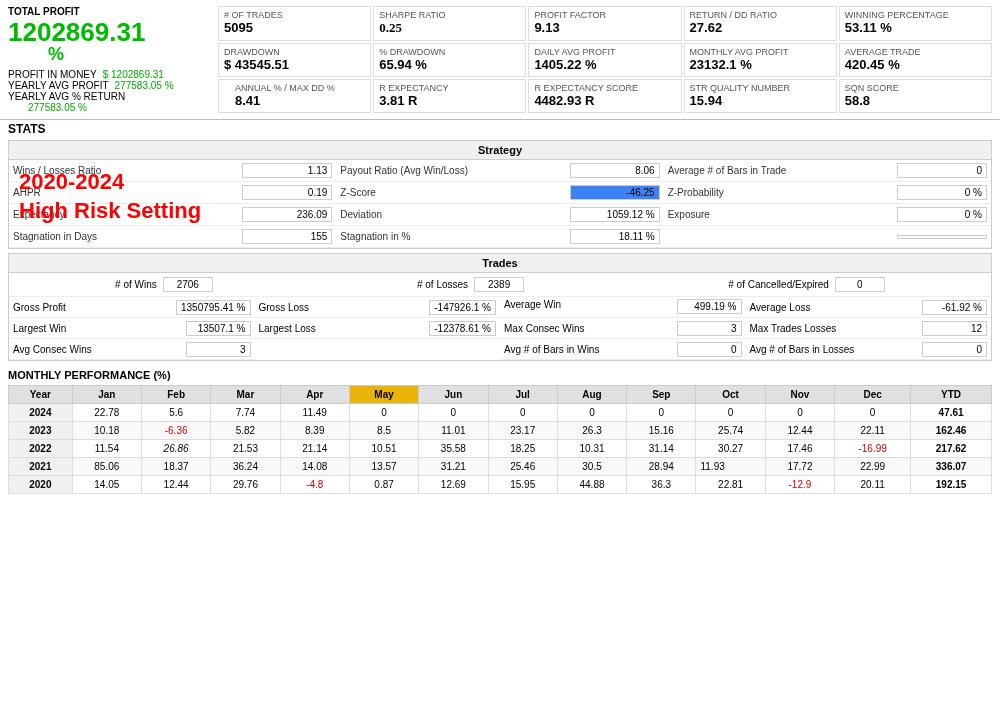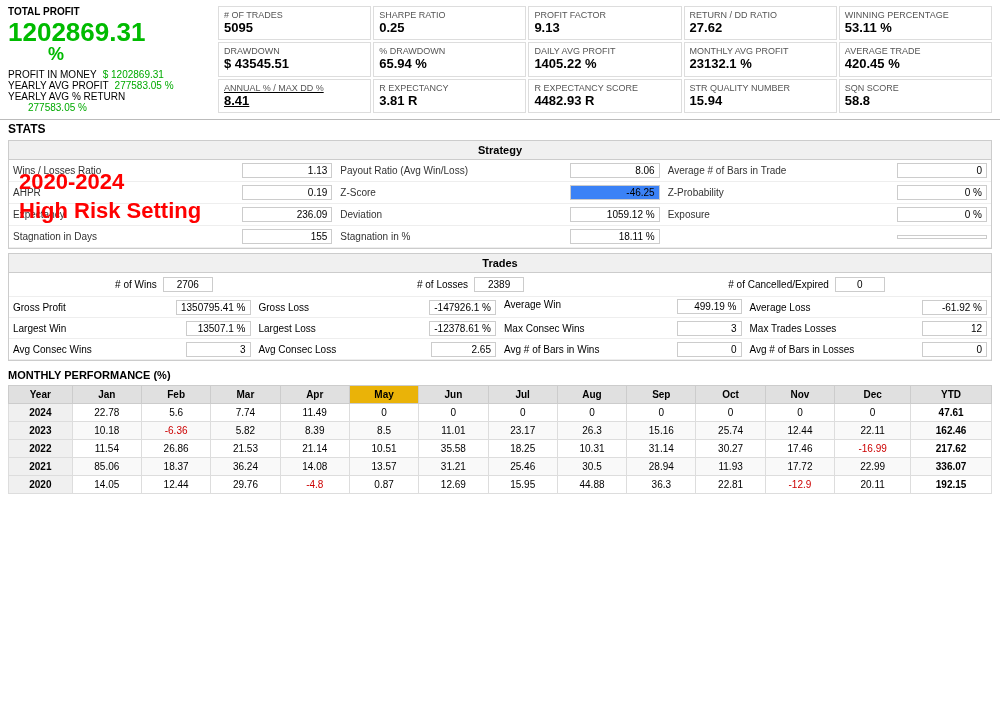--- a/index.html
+++ b/index.html
@@ -32,21 +32,21 @@
       <div style="font-size:10px; color:#00aa00; margin-left:20px;">277583.05 %</div>
     </div>
 
     <div style="flex:1; display:grid; grid-template-columns: repeat(5,1fr); grid-template-rows: repeat(3,auto); gap:2px;">
     <div style="border: 1px solid rgb(221, 221, 221); padding: 3px 5px;">
           <div style="font-size: 9px; color: rgb(85, 85, 85);"># OF TRADES</div>
           <div style="font-size: 13px; font-weight: bold;">5095</div>
         </div>
         <div style="border: 1px solid rgb(221, 221, 221); padding: 3px 5px;">
           <div style="font-size: 9px; color: rgb(85, 85, 85);">SHARPE RATIO</div>
-          <div style="font-size: 13px; font-weight: bold;">0.25</div>
+          <div style="font-size: 13px; font-weight: bold; font-family: Liberation Serif, serif;">0.25</div>
         </div>
         <div style="border: 1px solid rgb(221, 221, 221); padding: 3px 5px;">
           <div style="font-size: 9px; color: rgb(85, 85, 85);">PROFIT FACTOR</div>
           <div style="font-size: 13px; font-weight: bold;">9.13</div>
         </div>
         <div style="border: 1px solid rgb(221, 221, 221); padding: 3px 5px;">
           <div style="font-size: 9px; color: rgb(85, 85, 85);">RETURN / DD RATIO</div>
           <div style="font-size: 13px; font-weight: bold;">27.62</div>
         </div>
         <div style="border: 1px solid rgb(221, 221, 221); padding: 3px 5px;">
@@ -66,21 +66,21 @@
           <div style="font-size: 13px; font-weight: bold;">1405.22 %</div>
         </div>
         <div style="border: 1px solid rgb(221, 221, 221); padding: 3px 5px;">
           <div style="font-size: 9px; color: rgb(85, 85, 85);">MONTHLY AVG PROFIT</div>
           <div style="font-size: 13px; font-weight: bold;">23132.1 %</div>
         </div>
         <div style="border: 1px solid rgb(221, 221, 221); padding: 3px 5px;">
           <div style="font-size: 9px; color: rgb(85, 85, 85);">AVERAGE TRADE</div>
           <div style="font-size: 13px; font-weight: bold;">420.45 %</div>
         </div>
-        <div style="border: 1px solid rgb(221, 221, 221); padding: 3px 5px; text-decoration: underline;">
+        <div style="border: 1px solid rgb(221, 221, 221); padding: 3px 16px;">
           <div style="font-size: 9px; color: rgb(85, 85, 85);">ANNUAL % / MAX DD %</div>
           <div style="font-size: 13px; font-weight: bold;">8.41</div>
         </div>
         <div style="border: 1px solid rgb(221, 221, 221); padding: 3px 5px;">
           <div style="font-size: 9px; color: rgb(85, 85, 85);">R EXPECTANCY</div>
           <div style="font-size: 13px; font-weight: bold;">3.81 R</div>
         </div>
         <div style="border: 1px solid rgb(221, 221, 221); padding: 3px 5px;">
           <div style="font-size: 9px; color: rgb(85, 85, 85);">R EXPECTANCY SCORE</div>
           <div style="font-size: 13px; font-weight: bold;">4482.93 R</div>
@@ -197,24 +197,20 @@
           </div>
         </div>
         <div>
           <div style="display: flex; align-items: center; border-bottom: 1px solid rgb(238, 238, 238); padding: 2px 4px; min-height: 21px;">
             <span style="flex: 1 1 0%; font-size: 10px;">Gross Loss</span>
             <span style="font-size: 10px; border: 1px solid rgb(204, 204, 204); padding: 1px 4px; min-width: 65px; text-align: right; background: rgb(255, 255, 255);">-147926.1 %</span>
           </div>
           <div style="display: flex; align-items: center; border-bottom: 1px solid rgb(238, 238, 238); padding: 2px 4px; min-height: 21px;">
             <span style="flex: 1 1 0%; font-size: 10px;">Largest Loss</span>
             <span style="font-size: 10px; border: 1px solid rgb(204, 204, 204); padding: 1px 4px; min-width: 65px; text-align: right; background: rgb(255, 255, 255);">-12378.61 %</span>
-          </div>
-          <div style="display: flex; align-items: center; border-bottom: 1px solid rgb(238, 238, 238); padding: 2px 4px; min-height: 21px;">
-            <span style="flex: 1 1 0%; font-size: 10px;">Avg Consec Loss</span>
-            <span style="font-size: 10px; border: 1px solid rgb(204, 204, 204); padding: 1px 4px; min-width: 65px; text-align: right; background: rgb(255, 255, 255);">2.65</span>
           </div>
         </div>
         <div>
           <div style="display: flex; align-items: flex-start; border-bottom: 1px solid rgb(238, 238, 238); padding: 2px 4px; min-height: 21px;">
             <span style="flex: 1 1 0%; font-size: 10px;">Average Win</span>
             <span style="font-size: 10px; border: 1px solid rgb(204, 204, 204); padding: 1px 4px; min-width: 65px; text-align: right; background: rgb(255, 255, 255);">499.19 %</span>
           </div>
           <div style="display: flex; align-items: center; border-bottom: 1px solid rgb(238, 238, 238); padding: 2px 4px; min-height: 21px;">
             <span style="flex: 1 1 0%; font-size: 10px;">Max Consec Wins</span>
             <span style="font-size: 10px; border: 1px solid rgb(204, 204, 204); padding: 1px 4px; min-width: 65px; text-align: right; background: rgb(255, 255, 255);">3</span>
@@ -291,21 +287,21 @@
             <td style="border: 1px solid rgb(221, 221, 221); padding: 3px 4px; font-size: 10px; text-align: center;">26.3</td>
             <td style="border: 1px solid rgb(221, 221, 221); padding: 3px 4px; font-size: 10px; text-align: center;">15.16</td>
             <td style="border: 1px solid rgb(221, 221, 221); padding: 3px 4px; font-size: 10px; text-align: center;">25.74</td>
             <td style="border: 1px solid rgb(221, 221, 221); padding: 3px 4px; font-size: 10px; text-align: center;">12.44</td>
             <td style="border: 1px solid rgb(221, 221, 221); padding: 3px 4px; font-size: 10px; text-align: center;">22.11</td>
             <td style="border: 1px solid rgb(221, 221, 221); padding: 3px 4px; font-size: 10px; text-align: center; font-weight: bold;">162.46</td>
           </tr>
           <tr>
             <td style="border: 1px solid rgb(221, 221, 221); padding: 3px 4px; font-size: 10px; font-weight: bold; text-align: center; background: rgb(240, 240, 240);">2022</td>
             <td style="border: 1px solid rgb(221, 221, 221); padding: 3px 4px; font-size: 10px; text-align: center;">11.54</td>
-            <td style="border: 1px solid rgb(221, 221, 221); padding: 3px 4px; font-size: 10px; text-align: center;">26.86</td>
+            <td style="border: 1px solid rgb(221, 221, 221); padding: 3px 4px; font-size: 10px; text-align: center; font-style: italic;">26.86</td>
             <td style="border: 1px solid rgb(221, 221, 221); padding: 3px 4px; font-size: 10px; text-align: center;">21.53</td>
             <td style="border: 1px solid rgb(221, 221, 221); padding: 3px 4px; font-size: 10px; text-align: center;">21.14</td>
             <td style="border: 1px solid rgb(221, 221, 221); padding: 3px 4px; font-size: 10px; text-align: center;">10.51</td>
             <td style="border: 1px solid rgb(221, 221, 221); padding: 3px 4px; font-size: 10px; text-align: center;">35.58</td>
             <td style="border: 1px solid rgb(221, 221, 221); padding: 3px 4px; font-size: 10px; text-align: center;">18.25</td>
             <td style="border: 1px solid rgb(221, 221, 221); padding: 3px 4px; font-size: 10px; text-align: center;">10.31</td>
             <td style="border: 1px solid rgb(221, 221, 221); padding: 3px 4px; font-size: 10px; text-align: center;">31.14</td>
             <td style="border: 1px solid rgb(221, 221, 221); padding: 3px 4px; font-size: 10px; text-align: center;">30.27</td>
             <td style="border: 1px solid rgb(221, 221, 221); padding: 3px 4px; font-size: 10px; text-align: center;">17.46</td>
             <td style="border: 1px solid rgb(221, 221, 221); padding: 3px 4px; font-size: 10px; text-align: center; color: rgb(204, 0, 0);">-16.99</td>
@@ -315,21 +311,21 @@
             <td style="border: 1px solid rgb(221, 221, 221); padding: 3px 4px; font-size: 10px; font-weight: bold; text-align: center; background: rgb(240, 240, 240);">2021</td>
             <td style="border: 1px solid rgb(221, 221, 221); padding: 3px 4px; font-size: 10px; text-align: center;">85.06</td>
             <td style="border: 1px solid rgb(221, 221, 221); padding: 3px 4px; font-size: 10px; text-align: center;">18.37</td>
             <td style="border: 1px solid rgb(221, 221, 221); padding: 3px 4px; font-size: 10px; text-align: center;">36.24</td>
             <td style="border: 1px solid rgb(221, 221, 221); padding: 3px 4px; font-size: 10px; text-align: center;">14.08</td>
             <td style="border: 1px solid rgb(221, 221, 221); padding: 3px 4px; font-size: 10px; text-align: center;">13.57</td>
             <td style="border: 1px solid rgb(221, 221, 221); padding: 3px 4px; font-size: 10px; text-align: center;">31.21</td>
             <td style="border: 1px solid rgb(221, 221, 221); padding: 3px 4px; font-size: 10px; text-align: center;">25.46</td>
             <td style="border: 1px solid rgb(221, 221, 221); padding: 3px 4px; font-size: 10px; text-align: center;">30.5</td>
             <td style="border: 1px solid rgb(221, 221, 221); padding: 3px 4px; font-size: 10px; text-align: center;">28.94</td>
-            <td style="border: 1px solid rgb(221, 221, 221); padding: 3px 4px; font-size: 10px; text-align: center;">11.93</td>
+            <td style="border: 1px solid rgb(221, 221, 221); padding: 3px 4px; font-size: 10px; text-align: left;">11.93</td>
             <td style="border: 1px solid rgb(221, 221, 221); padding: 3px 4px; font-size: 10px; text-align: center;">17.72</td>
             <td style="border: 1px solid rgb(221, 221, 221); padding: 3px 4px; font-size: 10px; text-align: center;">22.99</td>
             <td style="border: 1px solid rgb(221, 221, 221); padding: 3px 4px; font-size: 10px; text-align: center; font-weight: bold;">336.07</td>
           </tr>
           <tr>
             <td style="border: 1px solid rgb(221, 221, 221); padding: 3px 4px; font-size: 10px; font-weight: bold; text-align: center; background: rgb(240, 240, 240);">2020</td>
             <td style="border: 1px solid rgb(221, 221, 221); padding: 3px 4px; font-size: 10px; text-align: center;">14.05</td>
             <td style="border: 1px solid rgb(221, 221, 221); padding: 3px 4px; font-size: 10px; text-align: center;">12.44</td>
             <td style="border: 1px solid rgb(221, 221, 221); padding: 3px 4px; font-size: 10px; text-align: center;">29.76</td>
             <td style="border: 1px solid rgb(221, 221, 221); padding: 3px 4px; font-size: 10px; text-align: center; color: rgb(204, 0, 0);">-4.8</td>

